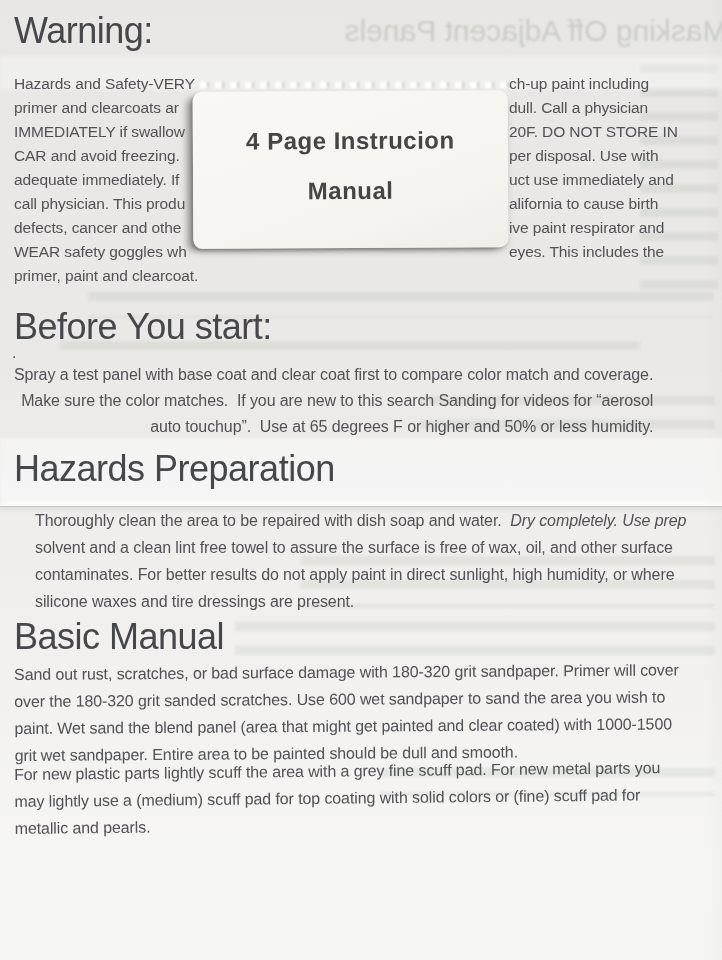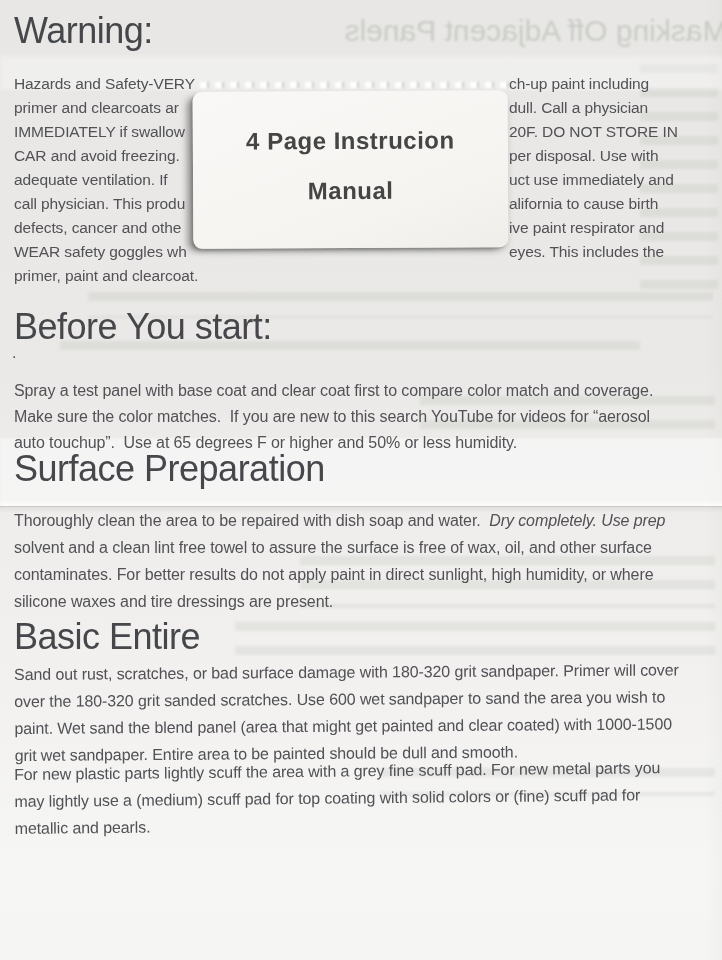--- a/index.html
+++ b/index.html
@@ -105,49 +105,49 @@
   <div class="white-strip"></div>
   <div class="crease"></div>
   <div class="glare-dots"></div>
 
   <div class="h1" style="top:10px;">Warning:</div>
   <div class="para warning-para" style="top:75px;">
     <div class="ln"><span>Hazards and Safety-VERY</span><span class="frag-right">ch-up paint including</span></div>
     <div class="ln"><span>primer and clearcoats ar</span><span class="frag-right">dull. Call a physician</span></div>
     <div class="ln"><span>IMMEDIATELY if swallow</span><span class="frag-right">20F. DO NOT STORE IN</span></div>
     <div class="ln"><span>CAR and avoid freezing.</span><span class="frag-right">per disposal. Use with</span></div>
-    <div class="ln"><span>adequate ventilation. If</span><span class="frag-right">uct use immediately and</span></div>
+    <div class="ln"><span>adequate immediately. If</span><span class="frag-right">uct use immediately and</span></div>
     <div class="ln"><span>call physician. This produ</span><span class="frag-right">alifornia to cause birth</span></div>
     <div class="ln"><span>defects, cancer and othe</span><span class="frag-right">ive paint respirator and</span></div>
     <div class="ln"><span>WEAR safety goggles wh</span><span class="frag-right">eyes. This includes the</span></div>
     <div class="ln"><span>primer, paint and clearcoat.</span><span class="frag-right"></span></div>
   </div>
 
   <div class="sticker">
     <div class="sticker-line l1">4 Page Instrucion</div>
     <div class="sticker-line l2">Manual</div>
   </div>
 
   <div class="h1" style="top:306px;">Before You start:</div>
   <div class="dot-mark">.</div>
-  <div class="para body-para before-para" style="top:382px;">
+  <div class="para body-para before-para" style="top:366px;text-align:right;">
     <div class="ln">Spray a test panel with base coat and clear coat first to compare color match and coverage.</div>
-    <div class="ln">Make sure the color matches.  If you are new to this search YouTube for videos for “aerosol</div>
+    <div class="ln">Make sure the color matches.  If you are new to this search Sanding for videos for “aerosol</div>
     <div class="ln">auto touchup”.  Use at 65 degrees F or higher and 50% or less humidity.</div>
   </div>
 
-  <div class="h1" style="top:448px;">Surface Preparation</div>
-  <div class="para body-para" style="top:512px;">
+  <div class="h1" style="top:448px;">Hazards Preparation</div>
+  <div class="para body-para" style="top:512px;margin-left:21px;">
     <div class="ln"><span>Thoroughly clean the area to be repaired with dish soap and water.  </span><span class="ital">Dry completely. Use prep</span></div>
     <div class="ln">solvent and a clean lint free towel to assure the surface is free of wax, oil, and other surface</div>
     <div class="ln">contaminates. For better results do not apply paint in direct sunlight, high humidity, or where</div>
     <div class="ln">silicone waxes and tire dressings are present.</div>
   </div>
 
-  <div class="h1" style="top:616px;">Basic Entire</div>
+  <div class="h1" style="top:616px;">Basic Manual</div>
   <div class="para body-para" style="top:666px;transform:rotate(-0.4deg);transform-origin:left top;">
     <div class="ln">Sand out rust, scratches, or bad surface damage with 180-320 grit sandpaper. Primer will cover</div>
     <div class="ln">over the 180-320 grit sanded scratches. Use 600 wet sandpaper to sand the area you wish to</div>
     <div class="ln">paint. Wet sand the blend panel (area that might get painted and clear coated) with 1000-1500</div>
     <div class="ln">grit wet sandpaper. Entire area to be painted should be dull and smooth.</div>
   </div>
 
   <div class="para body-para" style="top:766px;transform:rotate(-0.6deg);transform-origin:left top;">
     <div class="ln">For new plastic parts lightly scuff the area with a grey fine scuff pad. For new metal parts you</div>
     <div class="ln">may lightly use a (medium) scuff pad for top coating with solid colors or (fine) scuff pad for</div>

